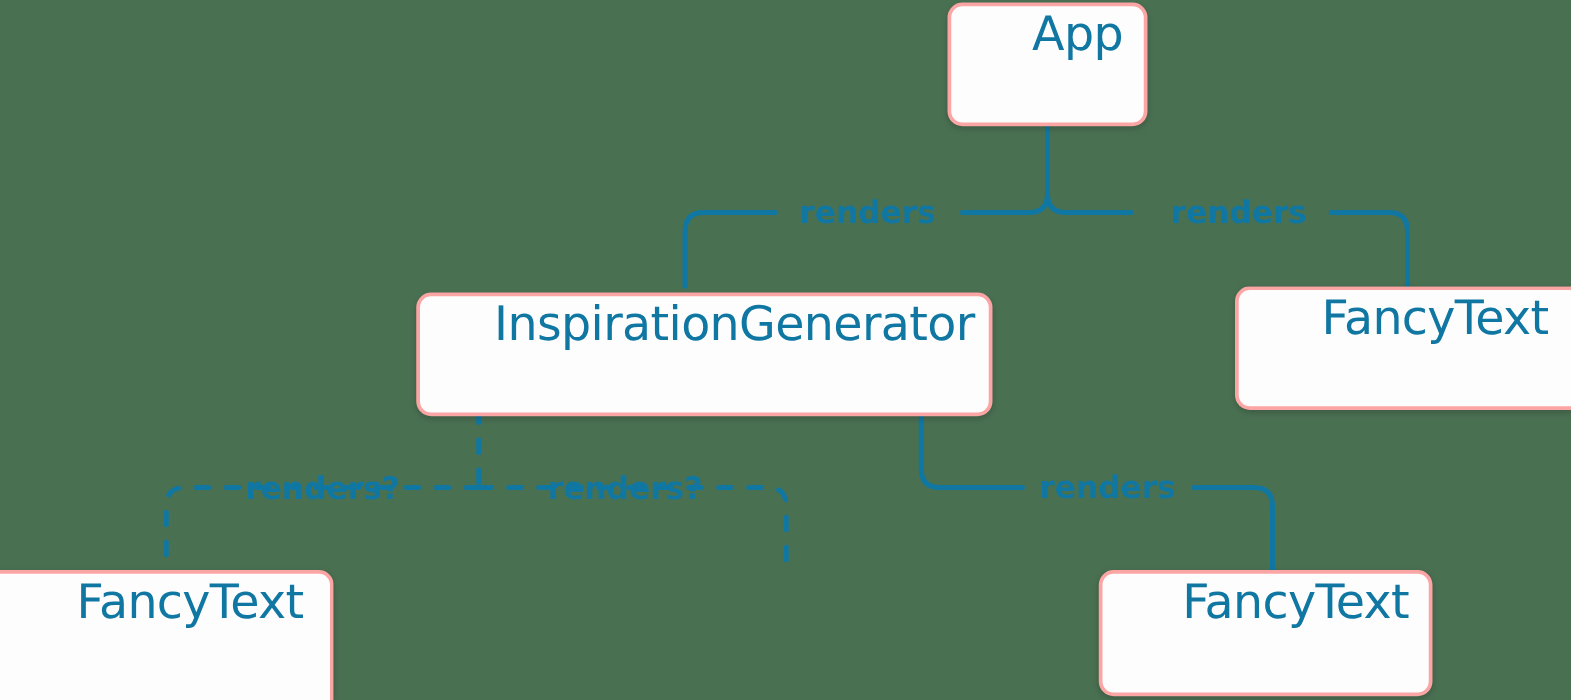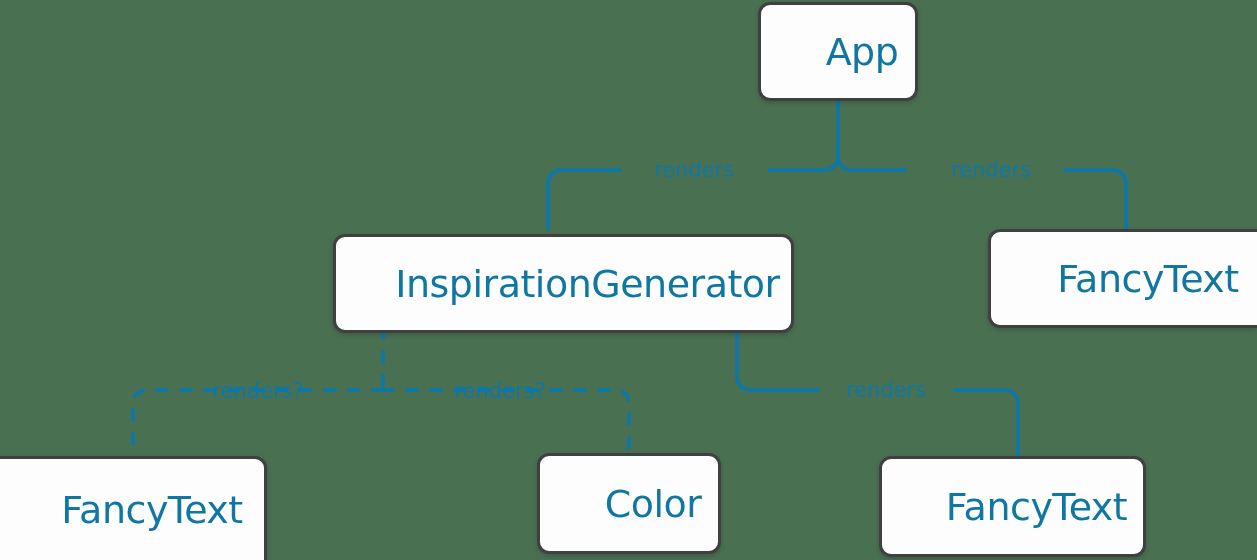--- a/index.html
+++ b/index.html
@@ -21,25 +21,24 @@
   .edges {
     position: absolute;
     left: 0;
     top: 0;
     width: 1257px;
     height: 560px;
   }
   .node {
     position: absolute;
     background: #fdfdfd;
-    border: 3px solid #404040;
+    border: 3px solid #fca5a5;
     border-radius: 12px;
     box-sizing: border-box;
     display: flex;
-    align-items: center;
     justify-content: center;
     box-shadow: 0 2px 5px rgba(0,0,0,0.18);
     padding-left: 48px;
   }
   .node-label {
     color: #1077a3;
     font-size: 38px;
     font-weight: 400;
     letter-spacing: -0.5px;
     white-space: nowrap;
@@ -50,22 +49,22 @@
                      border-top-right-radius: 0; border-bottom-right-radius: 0; }
   .node-fancy-left { left: -8px;   top: 456px; width: 275px; height: 104px; border-left: none;
                      border-top-left-radius: 0; border-bottom-left-radius: 0;
                      border-bottom: none; border-bottom-right-radius: 0; }
   .node-color      { left: 537px;  top: 453px; width: 184px; height: 101px; }
   .node-copyright  { left: 879px;  top: 456px; width: 267px; height: 101px; }
 
   .edge-label {
     position: absolute;
     color: #1077a3;
-    font-size: 21px;
-    font-weight: 400;
+    font-size: 25px;
+    font-weight: 700;
     white-space: nowrap;
     transform: translate(-50%, -50%);
   }
 </style>
 </head>
 <body>
 
 <div id="diagram">
 
   <svg class="edges" viewBox="0 0 1257 560" width="1257" height="560" xmlns="http://www.w3.org/2000/svg">
@@ -97,23 +96,20 @@
   </div>
 
   <div class="node node-fancy-top">
     <span class="node-label">FancyText</span>
   </div>
 
   <div class="node node-fancy-left">
     <span class="node-label">FancyText</span>
   </div>
 
-  <div class="node node-color">
-    <span class="node-label">Color</span>
-  </div>
 
   <div class="node node-copyright">
     <span class="node-label">FancyText</span>
   </div>
 
   <div class="edge-label" style="left:694px; top:170px;">renders</div>
 
   <div class="edge-label" style="left:991px; top:170px;">renders</div>
 
   <div class="edge-label" style="left:258px; top:391px;">renders?</div>

